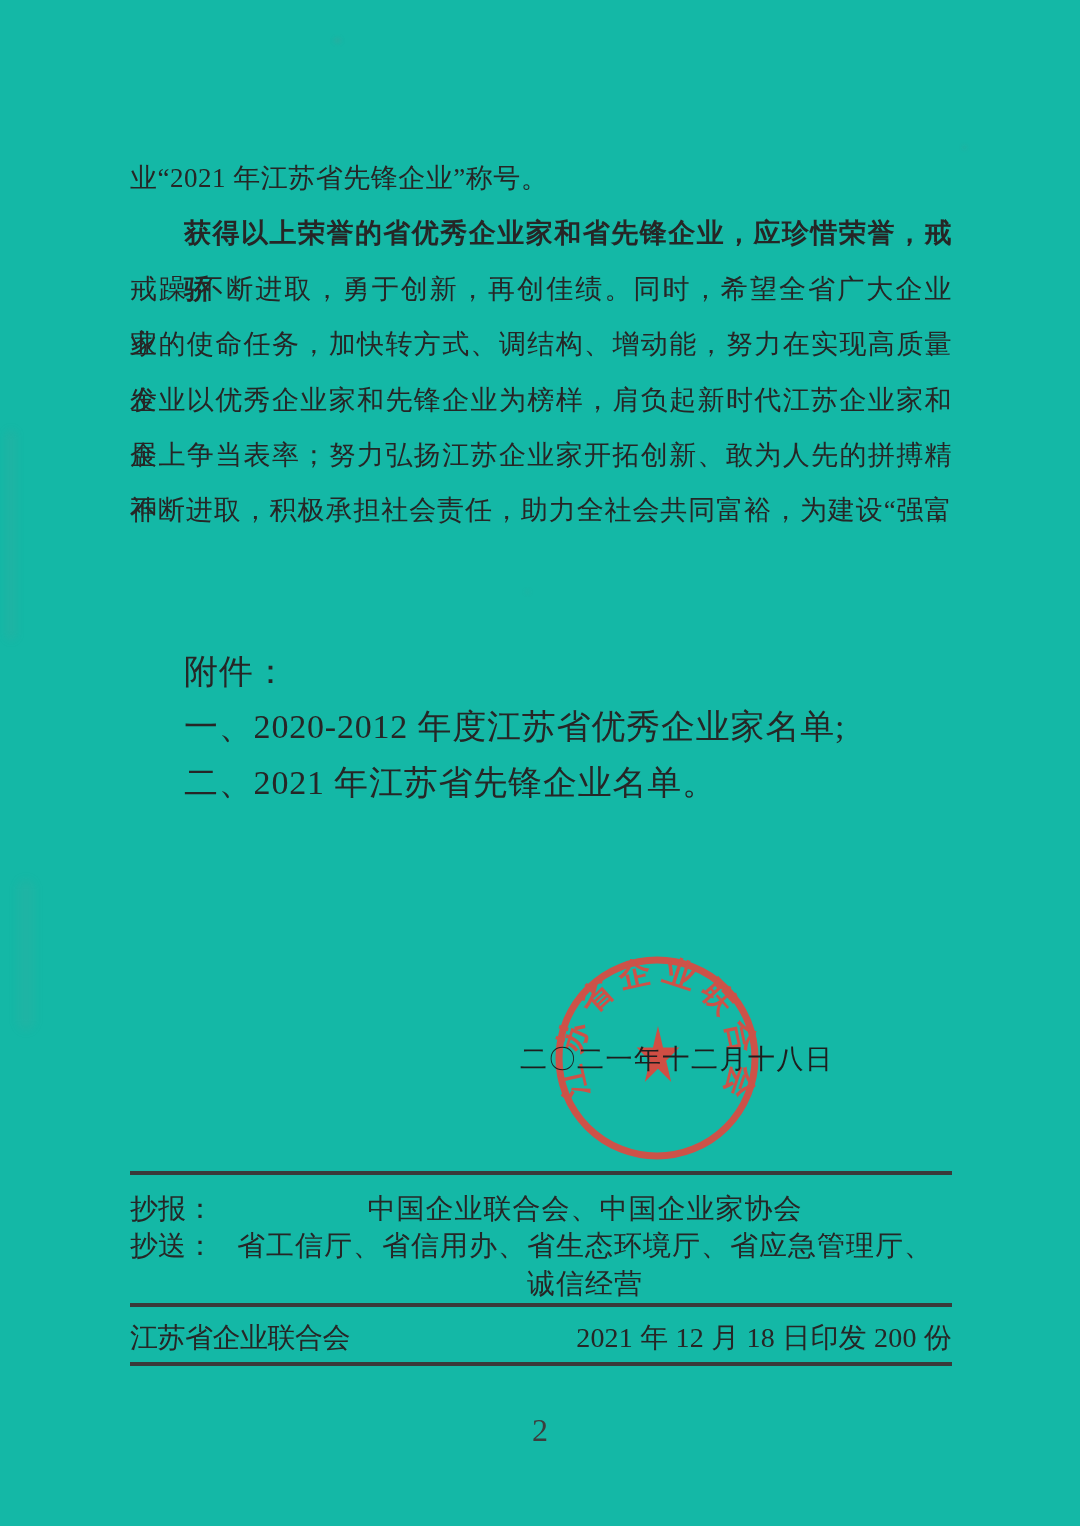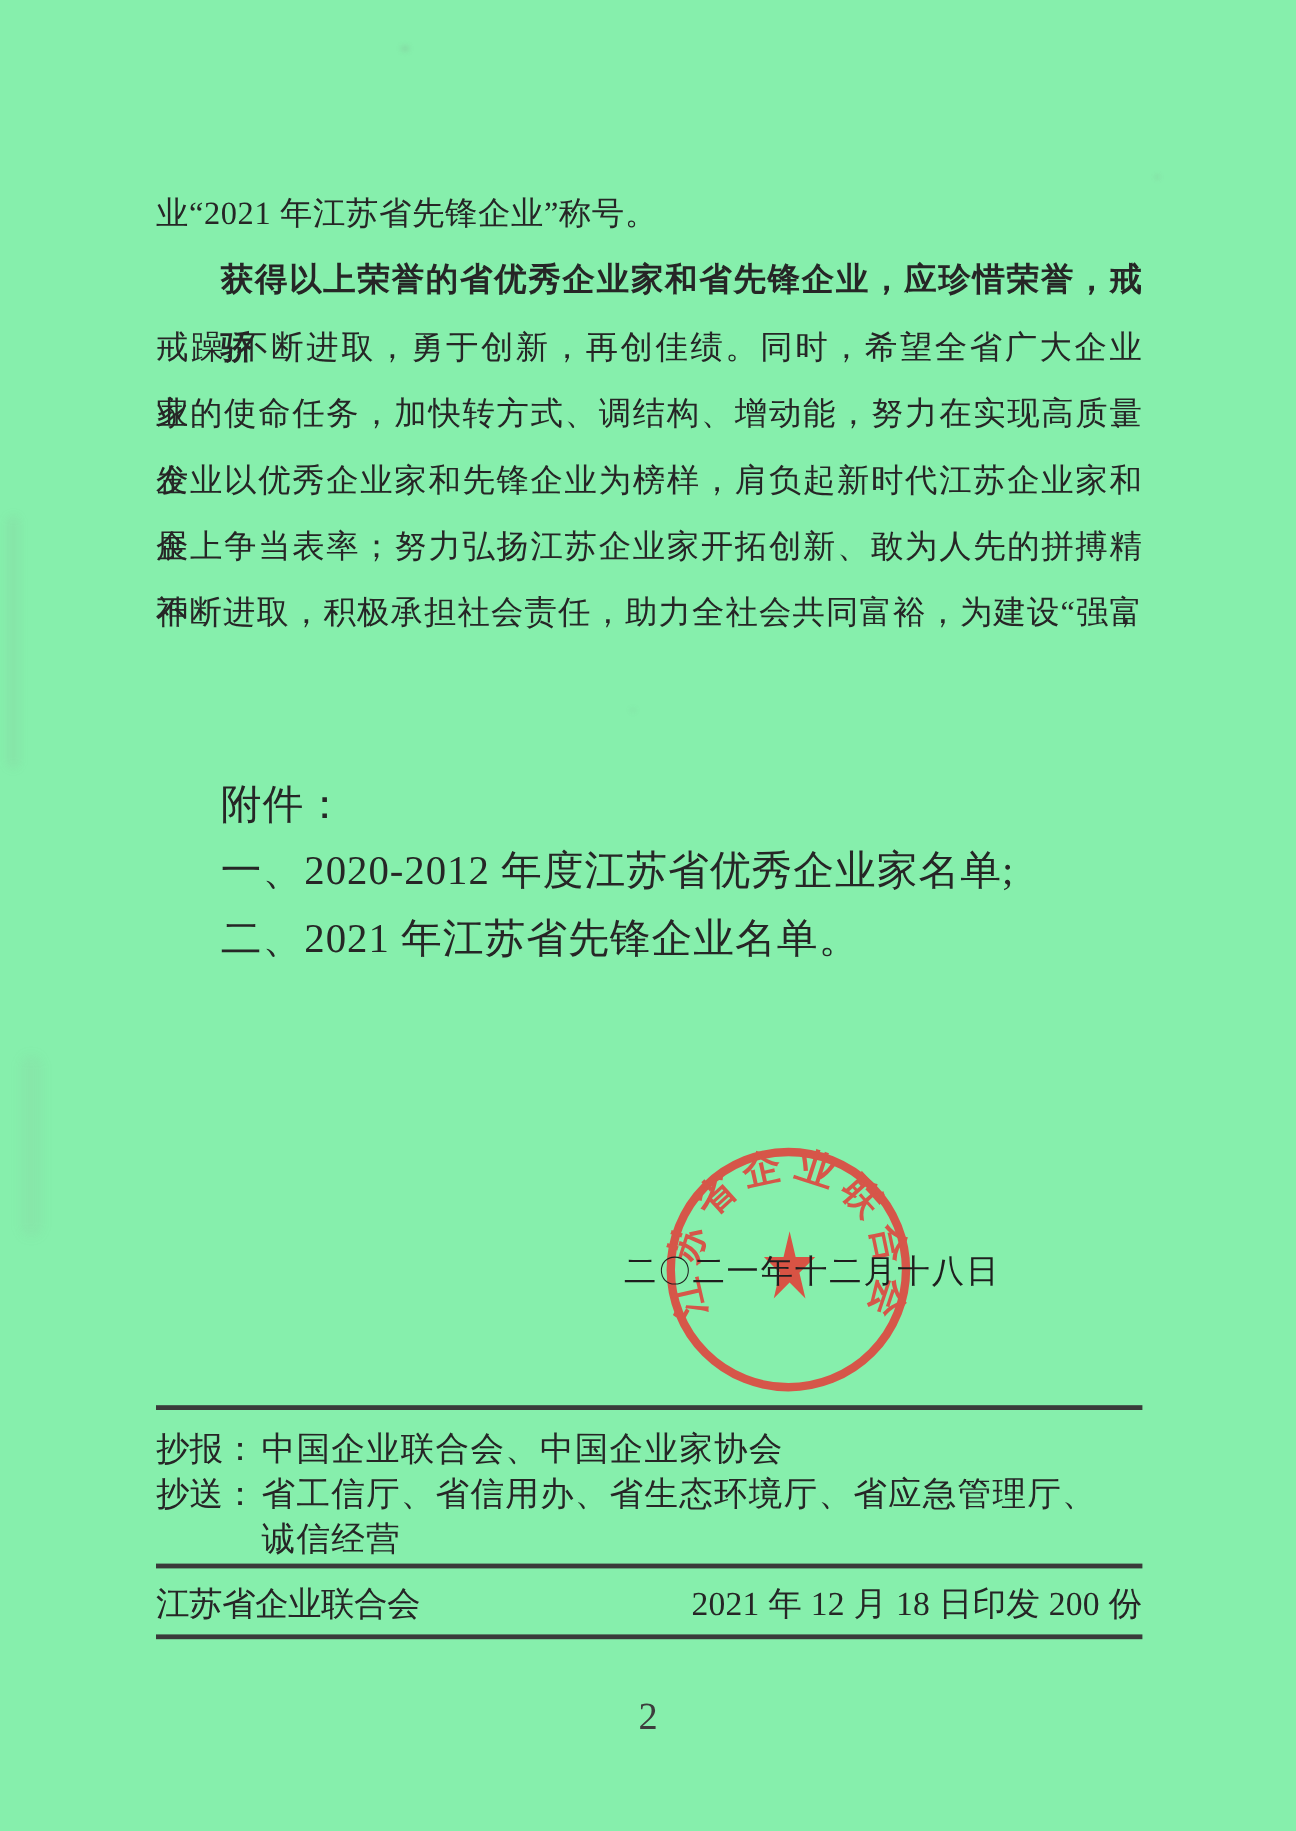--- a/index.html
+++ b/index.html
@@ -1,21 +1,21 @@
 <!DOCTYPE html>
 <html><head>
 <meta charset="utf-8">
 <style>
   html, body { margin: 0; padding: 0; background: #e9e9e9; }
   .page {
     position: relative;
     width: 1080px;
     height: 1526px;
     margin: 0 auto;
-    background: #86efac;
+    background: #14b8a6;
     color: #262626;
     font-family: "Liberation Serif", "DejaVu Serif", serif;
     overflow: hidden;
   }
 
   
   .body-text {
     position: absolute;
     left: 130px;
     top: 151px;
@@ -83,20 +83,21 @@
     width: 822px;
     font-size: 28px;
   }
   .cc-row {
     position: relative;
     height: 37.4px;
     line-height: 37.4px;
     padding-left: 88px;
     letter-spacing: 1px;
     white-space: nowrap;
+    text-align: center;
   }
   .cc-label {
     position: absolute;
     left: 0;
     top: 0;
     letter-spacing: 0;
   }
 
   
   .issuer-row {

